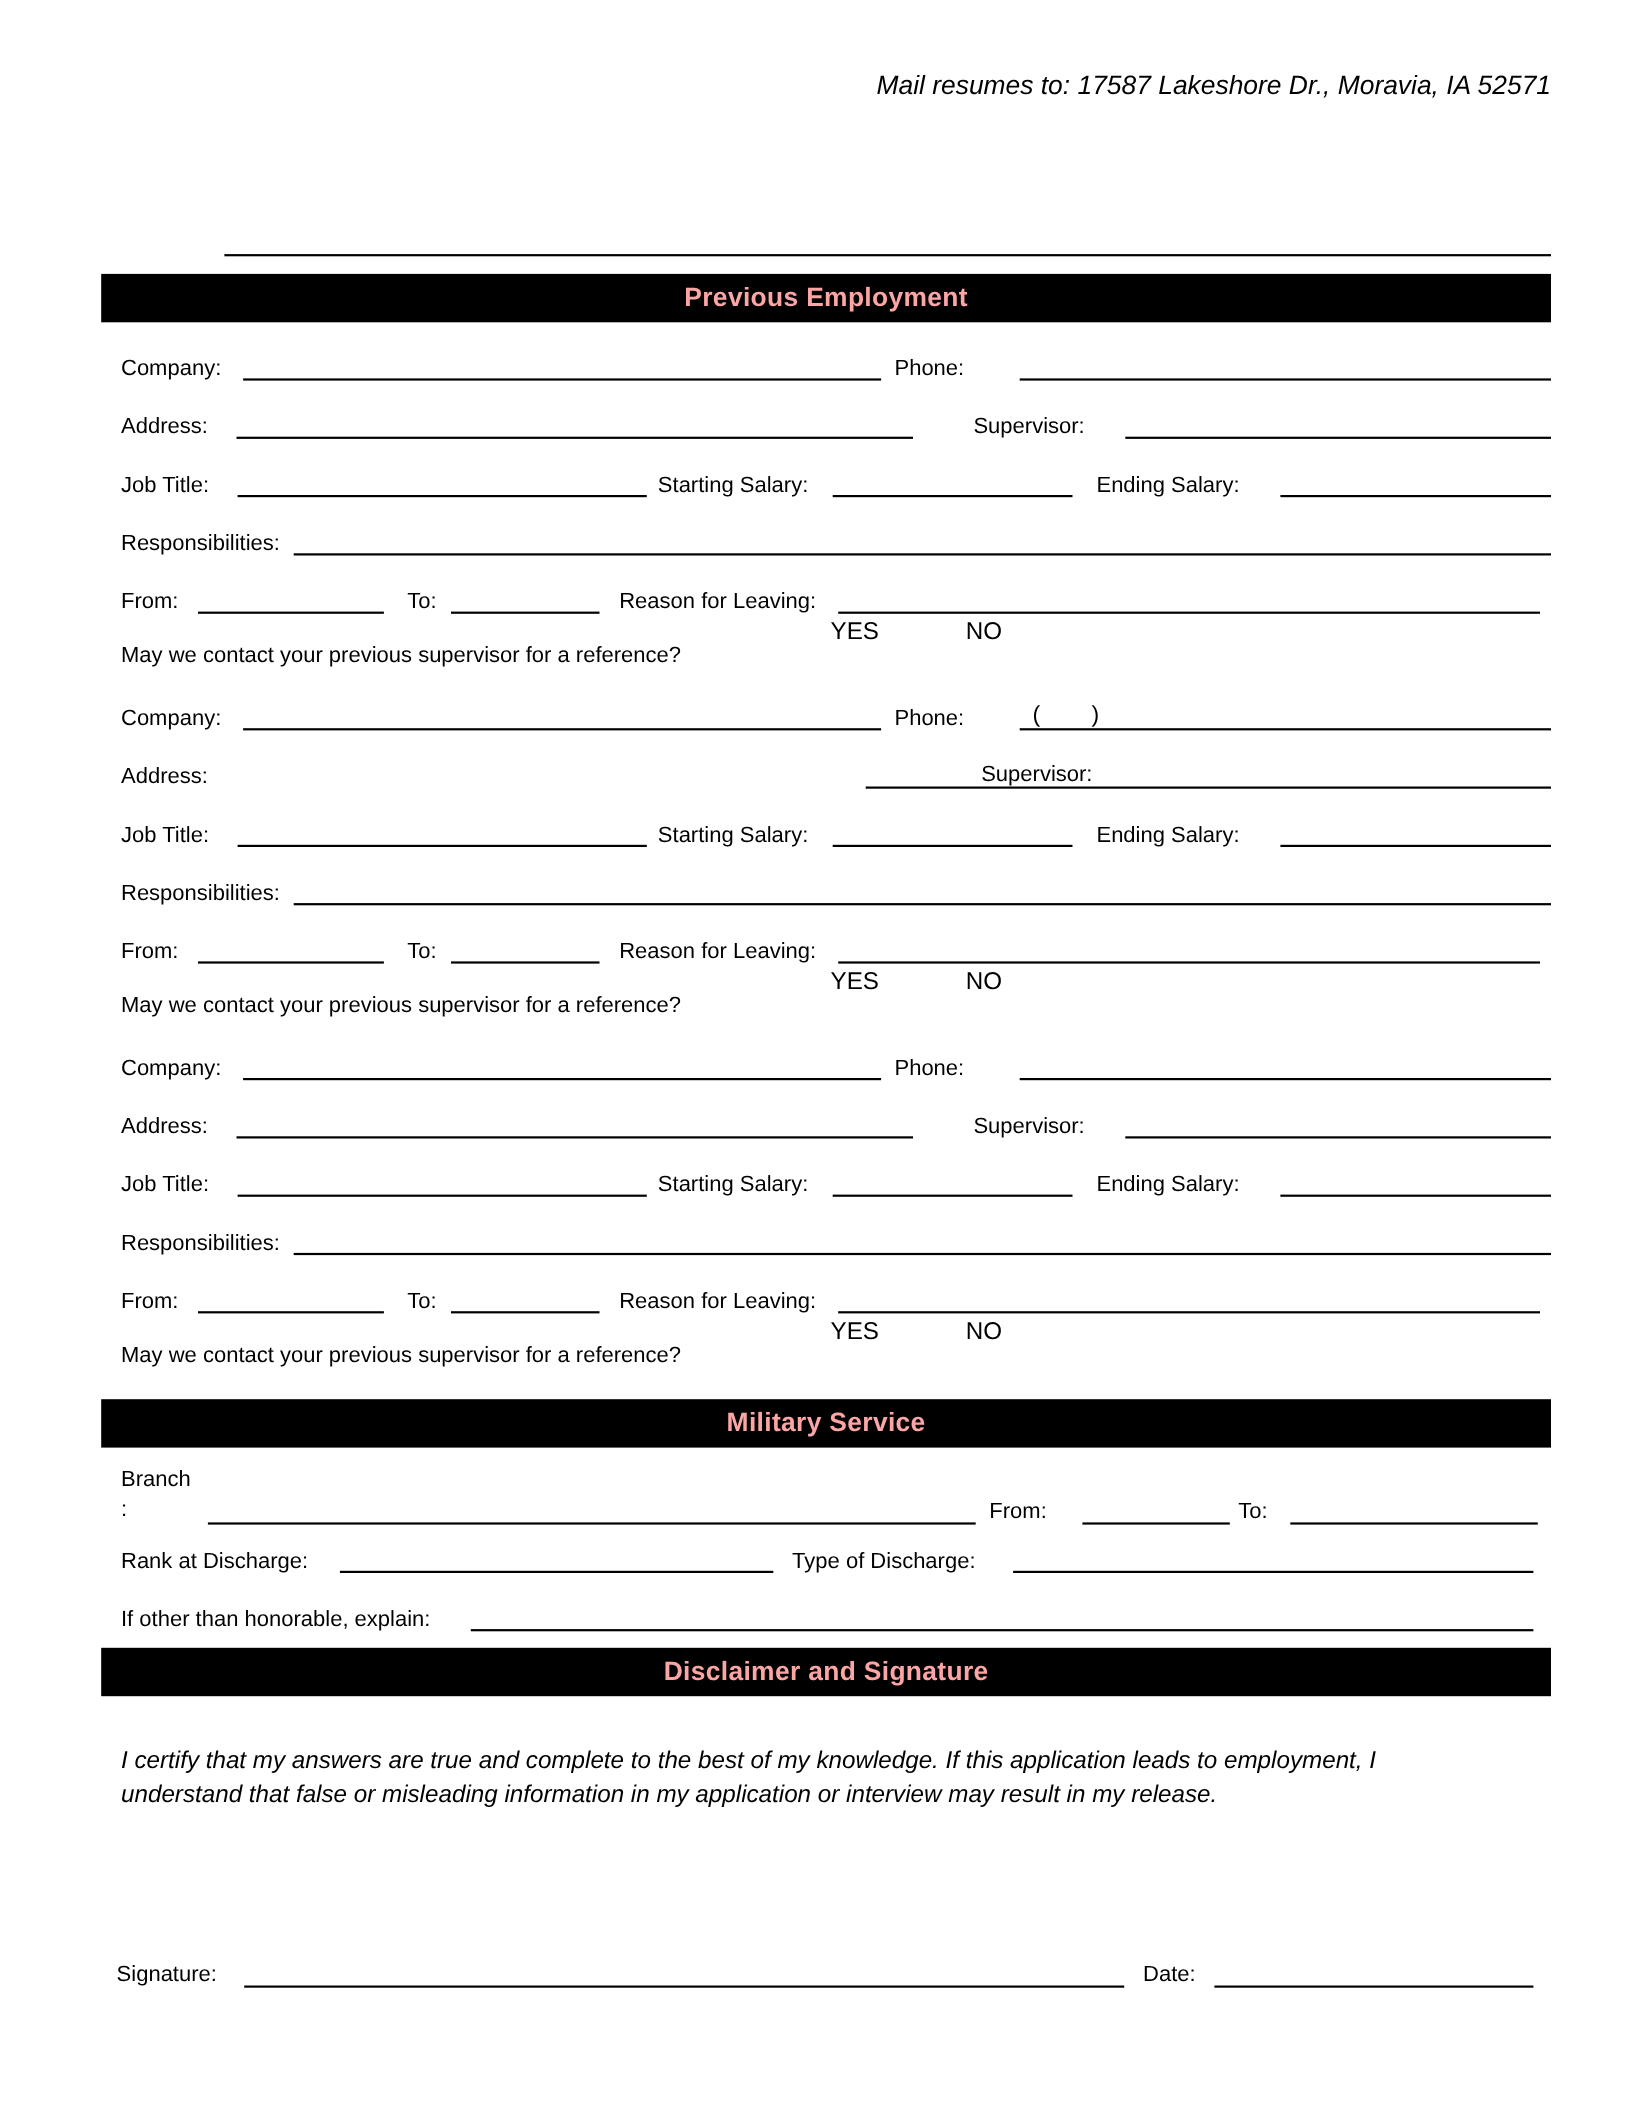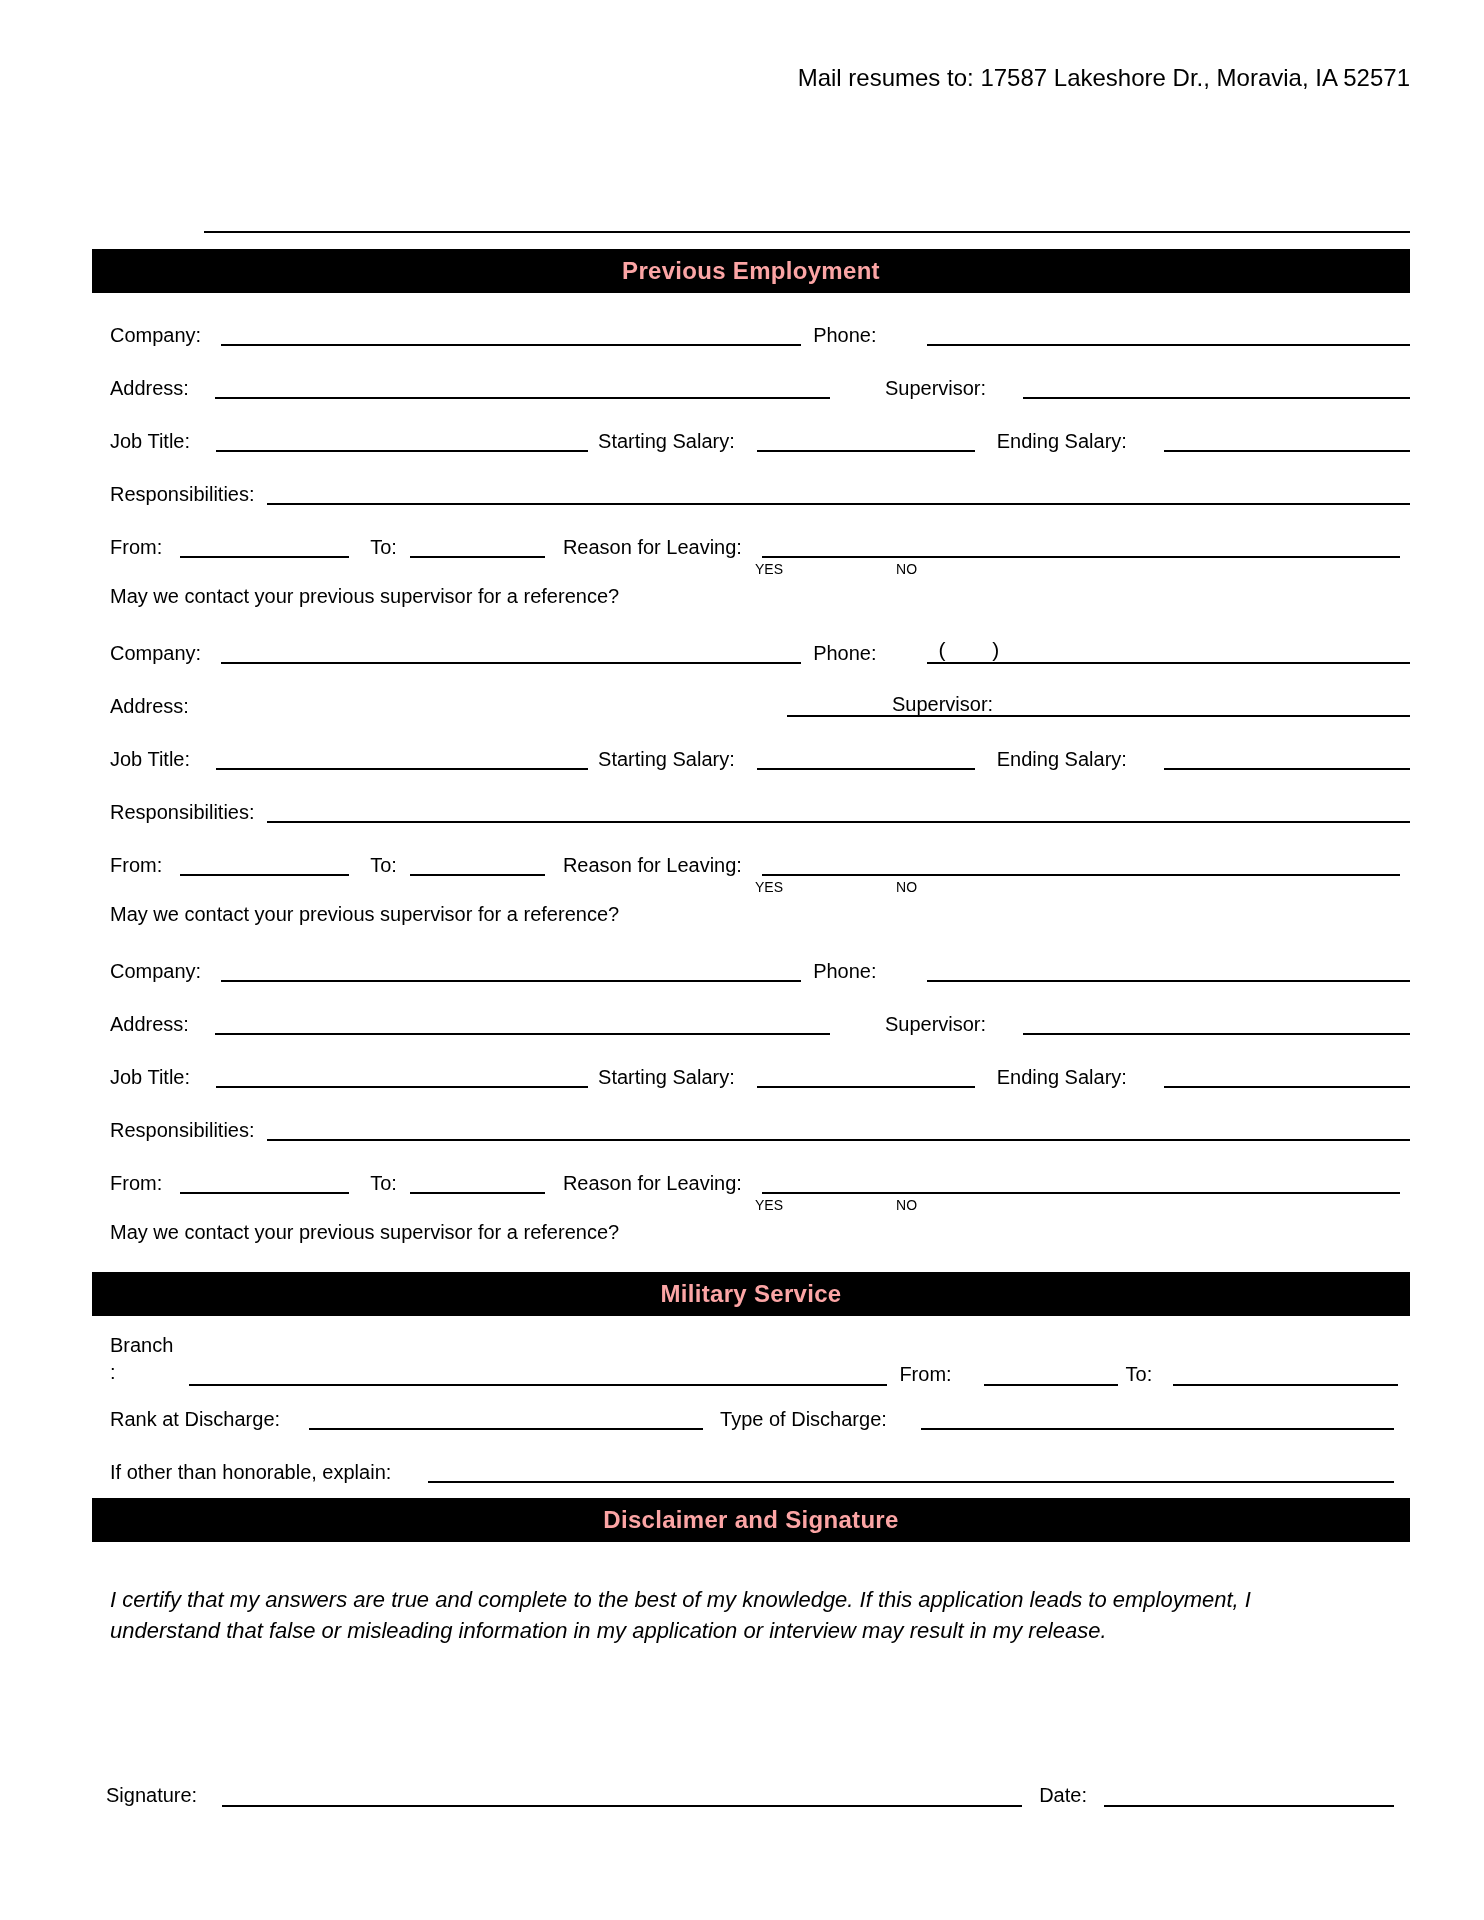--- a/index.html
+++ b/index.html
@@ -4,21 +4,21 @@
 <style>
   html,body { margin:0; padding:0; background:#ffffff; }
   body { font-family:"Liberation Sans", sans-serif; color:#000; }
   .page {
     position:relative; width:1484px; height:1920px; box-sizing:border-box;
     padding:56px 74px 0 92px; overflow:hidden; background:#fff;
   }
   
   .header { text-align:right; }
   .company-name { font-size:38px; font-weight:700; color:#8a8a8a; line-height:1.15; }
-  .mail-line { font-size:24px; margin-top:8px; line-height:1.15; }
+  .mail-line { font-size:24px; margin-top:8px; line-height:1.15;font-style:italic; }
   .pre-rule { height:0; border-top:2px solid #000; margin:139px 0 16px 112px; }
 
   
   .section-bar {
     background:#000; color:#fca5a5; font-weight:700; font-size:24px;
     height:44px; line-height:44px; text-align:center; letter-spacing:0.3px;
   }
   .bar-mb { margin-bottom:25px; }
 
   
@@ -39,21 +39,21 @@
   .lab-endsal { margin-left:22px; }
   .l-endsal { flex:1; margin-left:37px; }
   .l-resp { flex:1; margin-left:12px; }
   .from-row { margin-bottom:4px; }
   .l-from { width:169px; margin-left:18px; }
   .lab-to { margin-left:21px; }
   .l-to { width:135px; margin-left:13px; }
   .lab-reason { margin-left:18px; }
   .l-reason { flex:1; margin-left:20px; margin-right:10px; }
 
-  .yesno-row { height:20px; margin:0 0 2px 663px; display:flex; gap:113px; font-size:14px; }
+  .yesno-row { height:20px; margin:0 0 2px 663px; display:flex; gap:79px; font-size:22px; }
   .yesno-row span { line-height:1.05; }
   .maywe-row { height:24px; margin:0 0 28px 18px; font-size:20px; line-height:1.2; }
 
   
   .sup-combo {
     margin-left:auto; width:623px; height:28px; box-sizing:border-box;
     border-bottom:2px solid #000; display:flex; align-items:flex-end;
   }
   .sup-combo .pre-seg { width:105px; }
 

